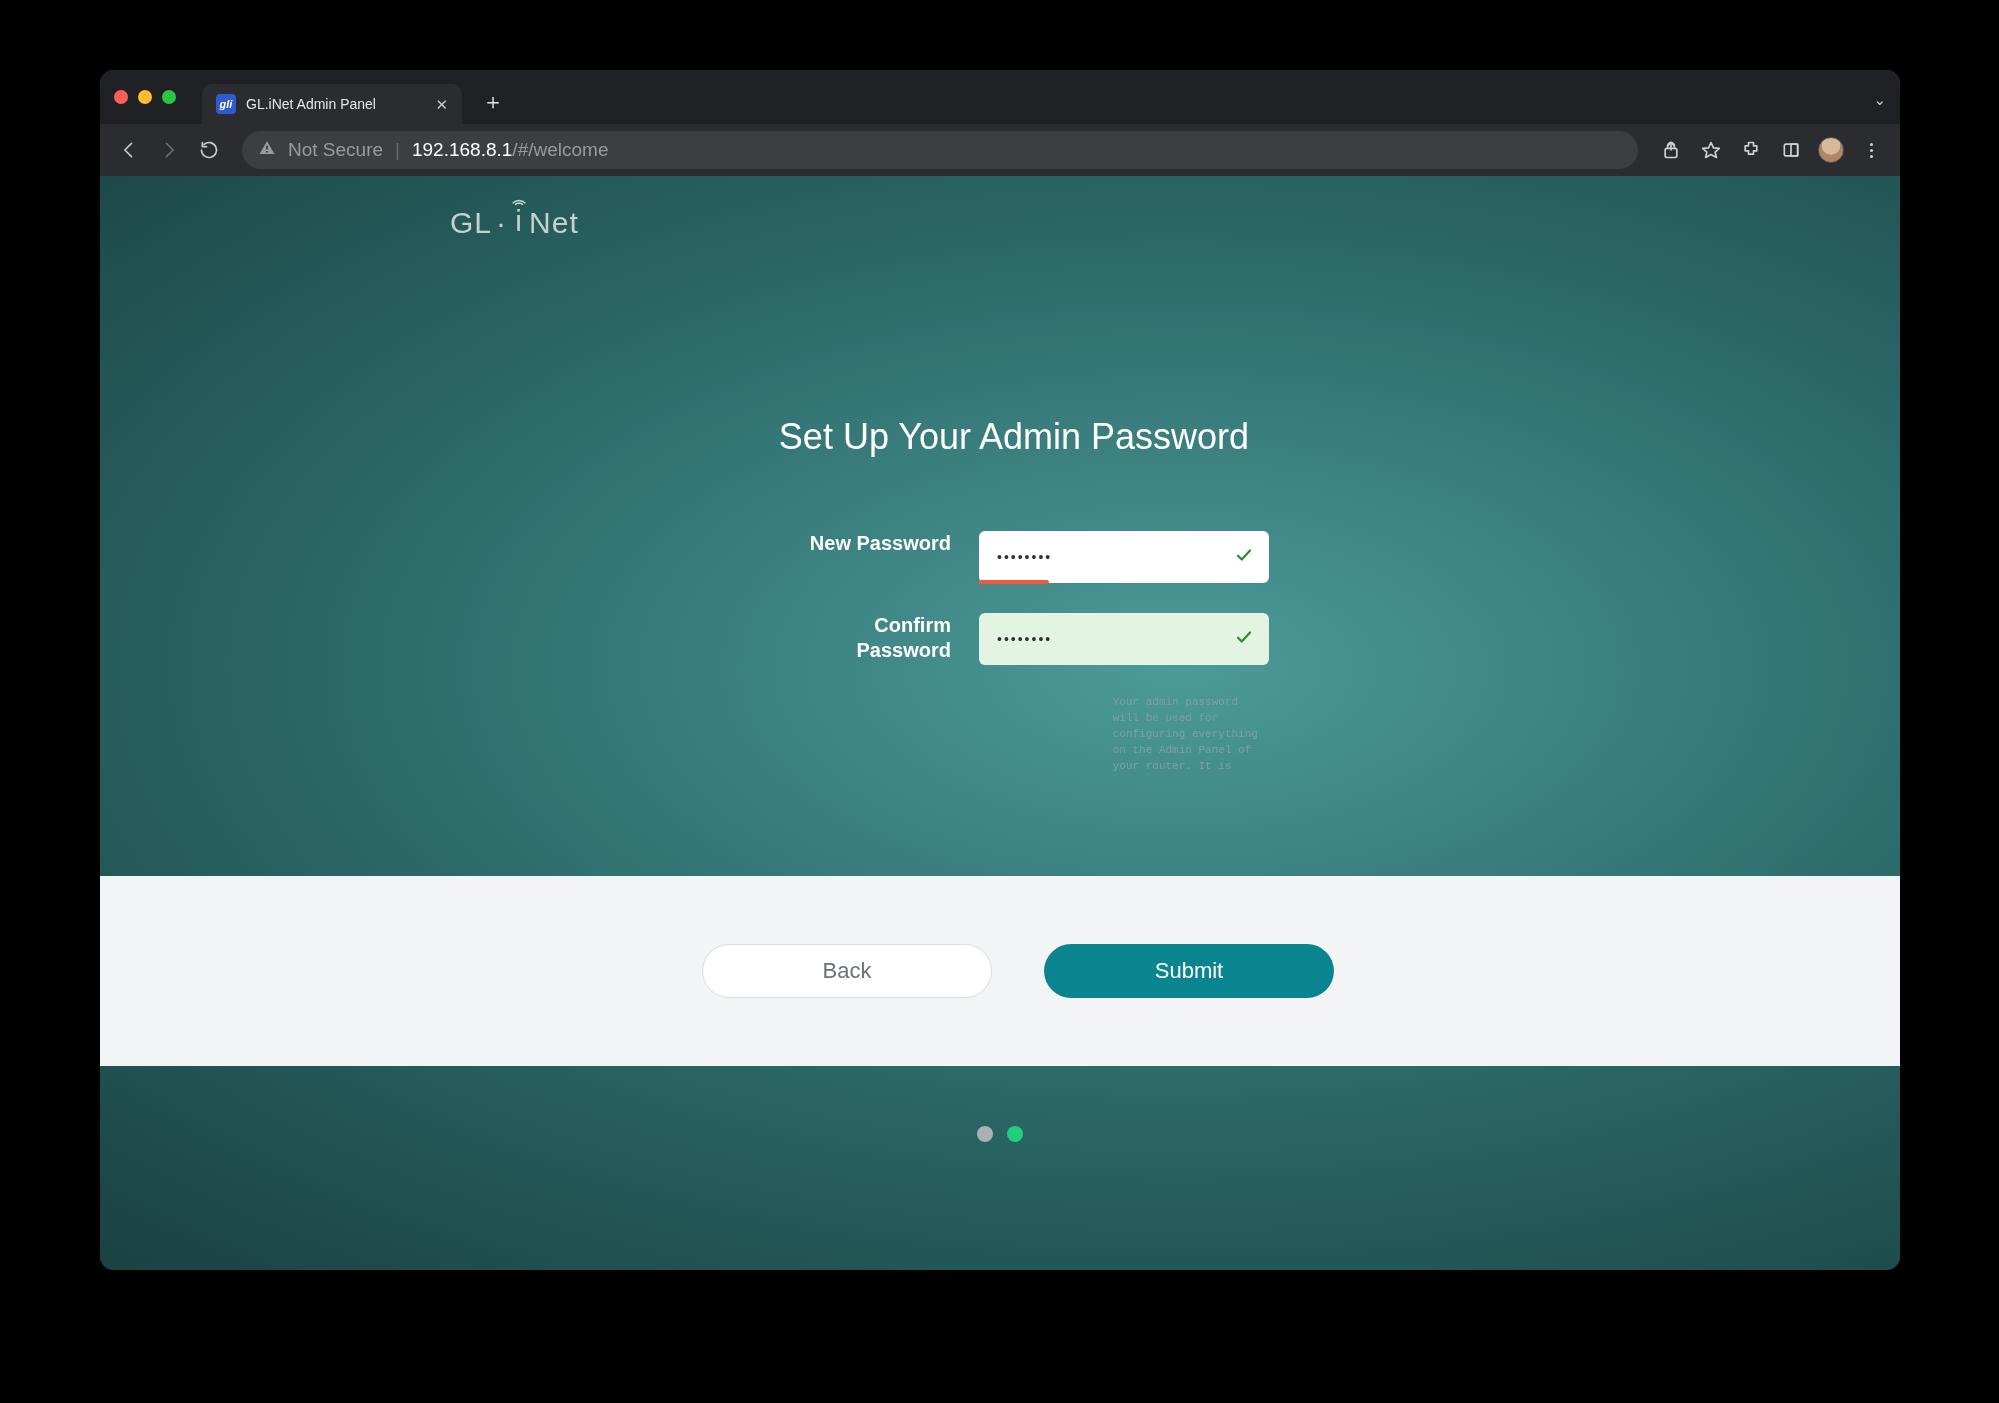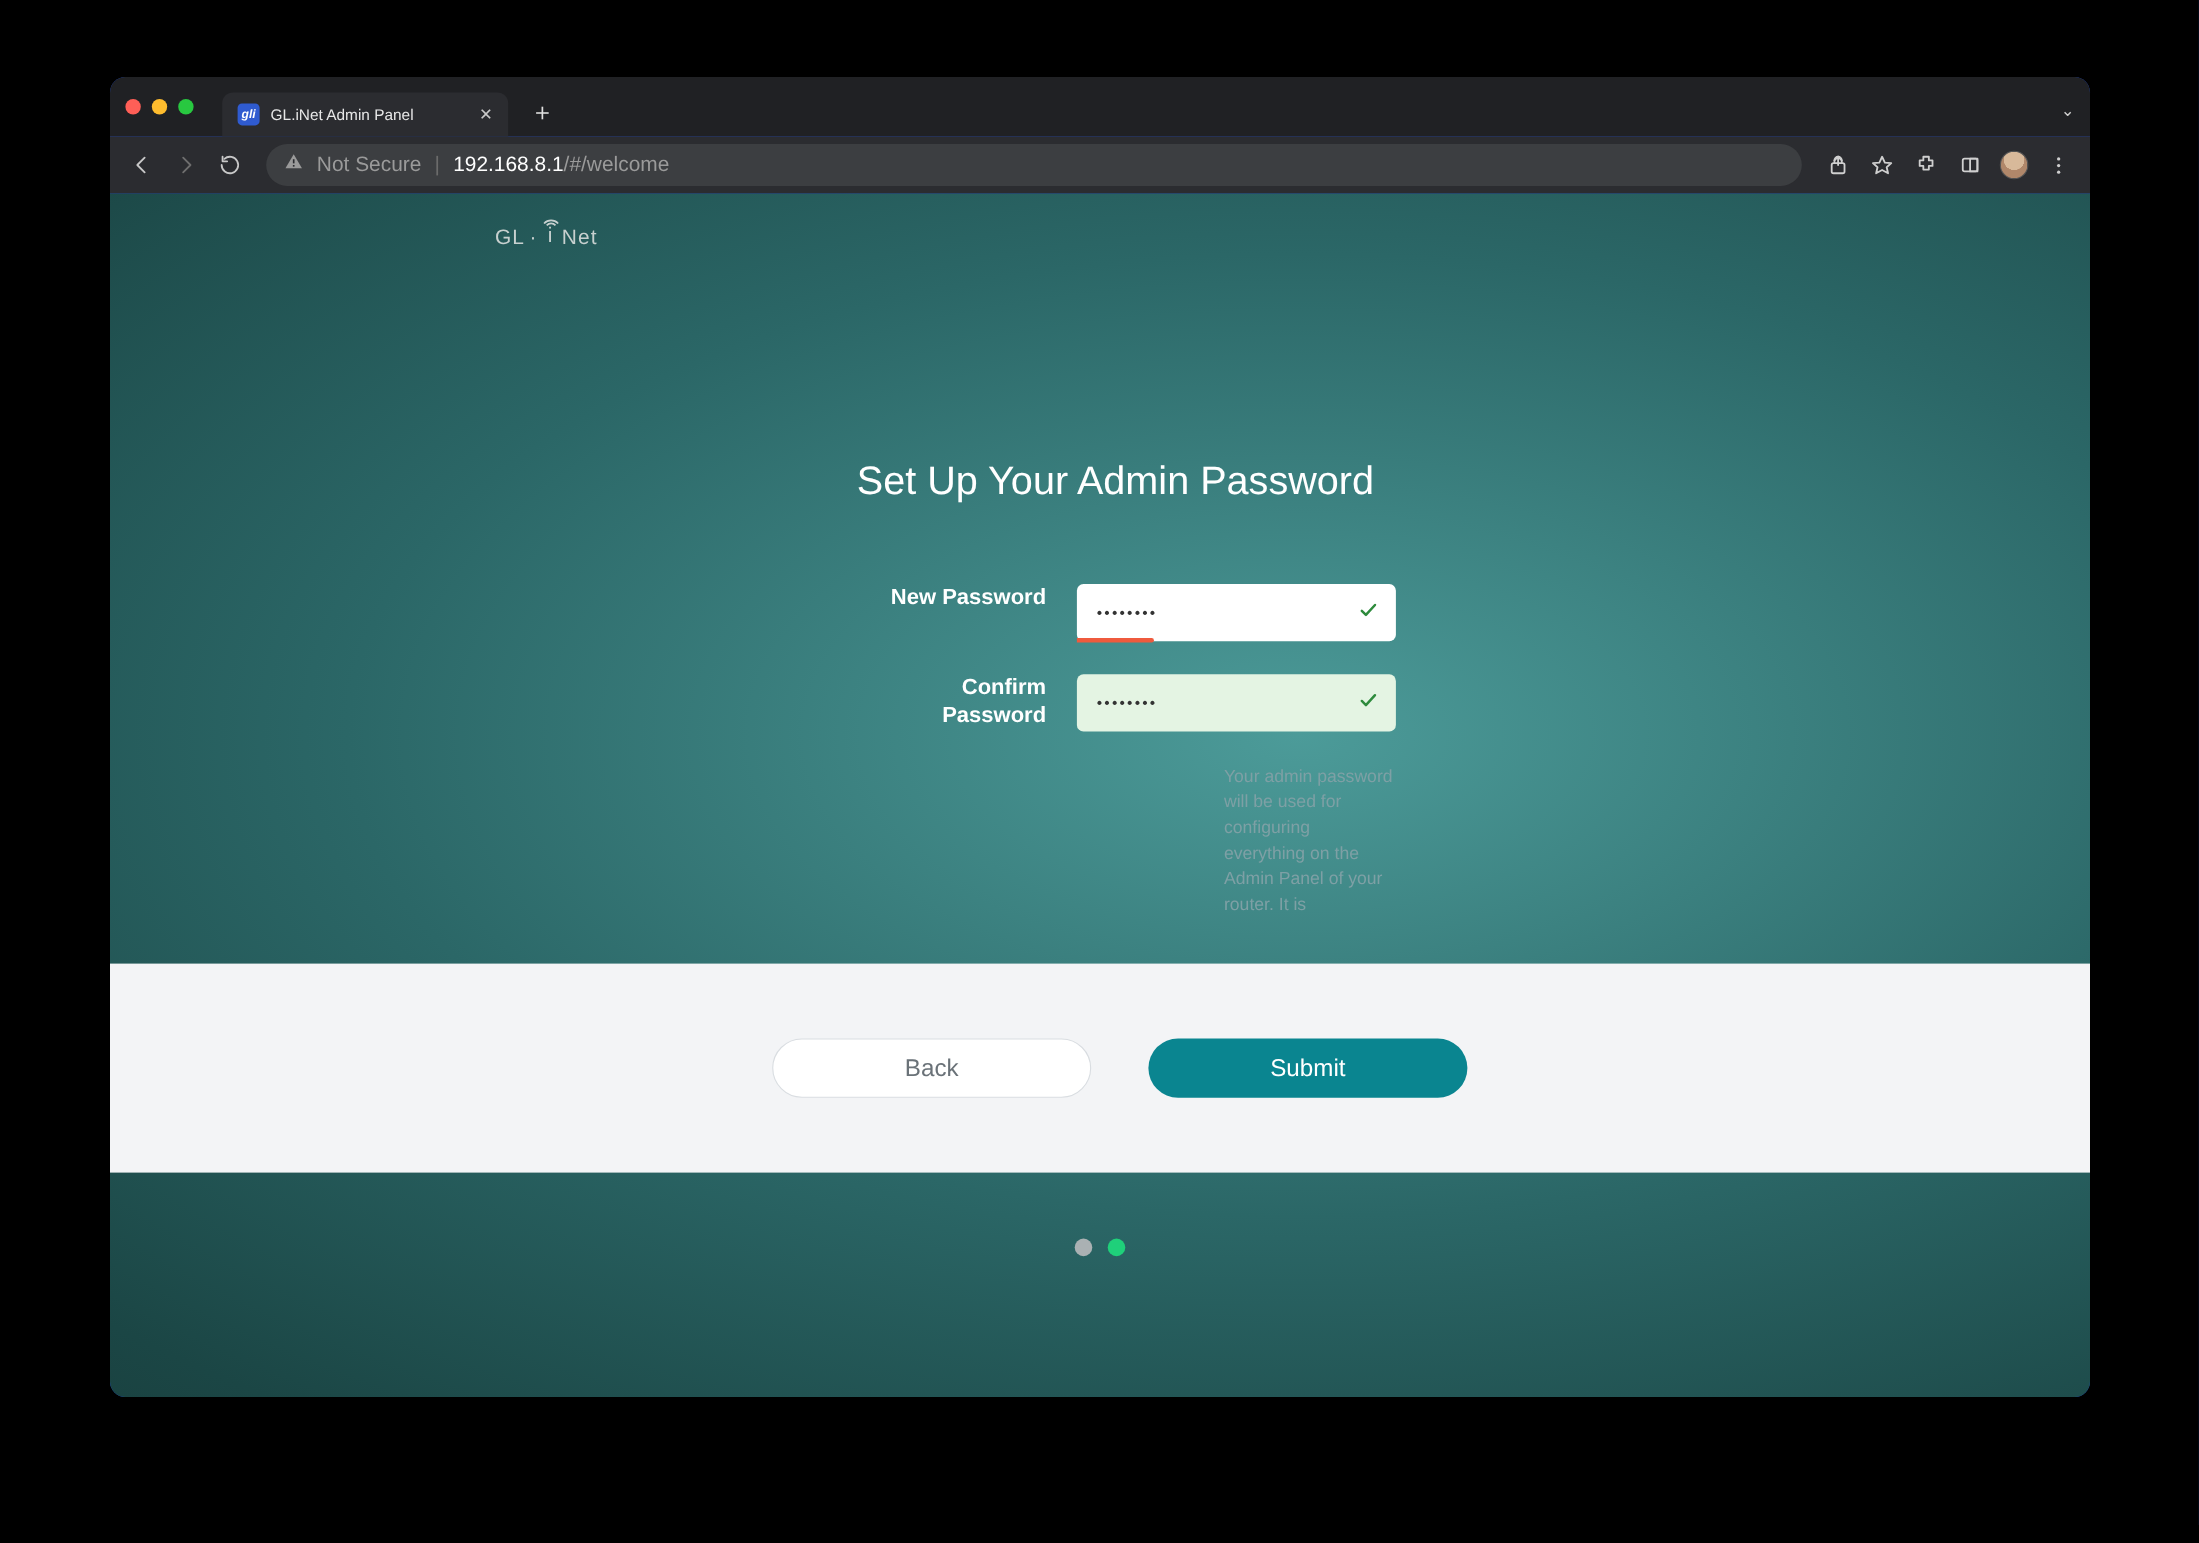--- a/index.html
+++ b/index.html
@@ -37,38 +37,38 @@
   .urlbar .host{color:#ffffff;}
   .urlbar .path{color:#9a9a9a;}
   .rt-ico{width:30px;height:30px;display:flex;align-items:center;justify-content:center;color:#cfcfcf;}
   .rt-ico svg{width:20px;height:20px;stroke:currentColor;fill:none;stroke-width:2;stroke-linecap:round;stroke-linejoin:round;}
   .avatar{width:26px;height:26px;border-radius:50%;background:radial-gradient(circle at 50% 30%,#d8b99a 0 45%,#b0876a 46% 100%);border:1px solid #555;}
   .dots3{display:flex;flex-direction:column;gap:3px;align-items:center;justify-content:center;}
   .dots3 i{width:3px;height:3px;border-radius:50%;background:#cfcfcf;}
   
   .viewport{position:relative;height:calc(100% - 106px);background:radial-gradient(ellipse 120% 100% at 60% 45%, #4c9b99 0%, #2b6767 40%, #1b4645 70%, #14302e 100%);}
   
-  .logo{position:absolute;left:350px;top:30px;display:flex;align-items:center;gap:2px;color:#c7d0cf;font-size:19px;font-weight:400;letter-spacing:1px;}
+  .logo{position:absolute;left:350px;top:30px;display:flex;align-items:center;gap:2px;color:#c7d0cf;font-size:30px;font-weight:400;letter-spacing:1px;}
   .logo .dot{margin:0 2px;}
   .logo .wifi{position:relative;display:inline-flex;flex-direction:column;align-items:center;margin-top:-14px;}
   .logo .wifi svg{width:16px;height:12px;stroke:#c7d0cf;fill:none;stroke-width:2;}
   .logo .i-letter{margin-top:-2px;}
   
   .title{position:absolute;top:240px;left:0;right:0;text-align:center;color:#fff;font-size:36px;font-weight:400;padding-left:28px;}
   .form{position:absolute;top:355px;left:0;right:0;display:flex;flex-direction:column;align-items:center;gap:30px;}
   .row{display:flex;align-items:flex-start;gap:28px;}
   .row label{width:220px;text-align:right;color:#fff;font-size:20px;line-height:1.25;font-weight:bold;}
   .field{position:relative;width:290px;}
   .field input{width:100%;height:52px;border:none;border-radius:6px;padding:0 50px 0 18px;font-size:14px;letter-spacing:2px;color:#333;outline:none;}
   .field.white input{background:#fff;}
   .field.green input{background:#e4f4e3;}
   .strength{position:absolute;left:0;bottom:-1px;height:4px;width:70px;background:#ef5a3d;border-radius:0 2px 2px 0;}
   .check{position:absolute;right:16px;top:50%;transform:translateY(-50%);}
   .check svg{width:18px;height:18px;stroke:#2e8b3d;stroke-width:3;fill:none;stroke-linecap:round;stroke-linejoin:round;} 
-  .hint{width:290px;margin-left:248px;color:#7ea0a5;font-size:16px;line-height:1.45;}
+  .hint{width:290px;margin-left:248px;color:#7ea0a5;font-size:11px;line-height:1.45;font-family:Liberation Mono, monospace;}
   .hint-wrap{display:flex;width:538px;}
   .hint-spacer{width:248px;}
   
   .footer{position:absolute;left:0;right:0;bottom:204px;height:190px;background:var(--footer);display:flex;align-items:center;justify-content:center;gap:52px;padding-left:36px;}
   .btn{width:290px;height:54px;border-radius:27px;font-size:22px;display:flex;align-items:center;justify-content:center;cursor:pointer;}
   .btn-back{background:#fff;color:#6a7278;border:1px solid #d9dde1;}
   .btn-submit{background:var(--teal-btn);color:#fff;border:none;}
   
   .pager{position:absolute;left:0;right:0;bottom:128px;display:flex;justify-content:center;gap:14px;}
   .pager span{width:16px;height:16px;border-radius:50%;}

